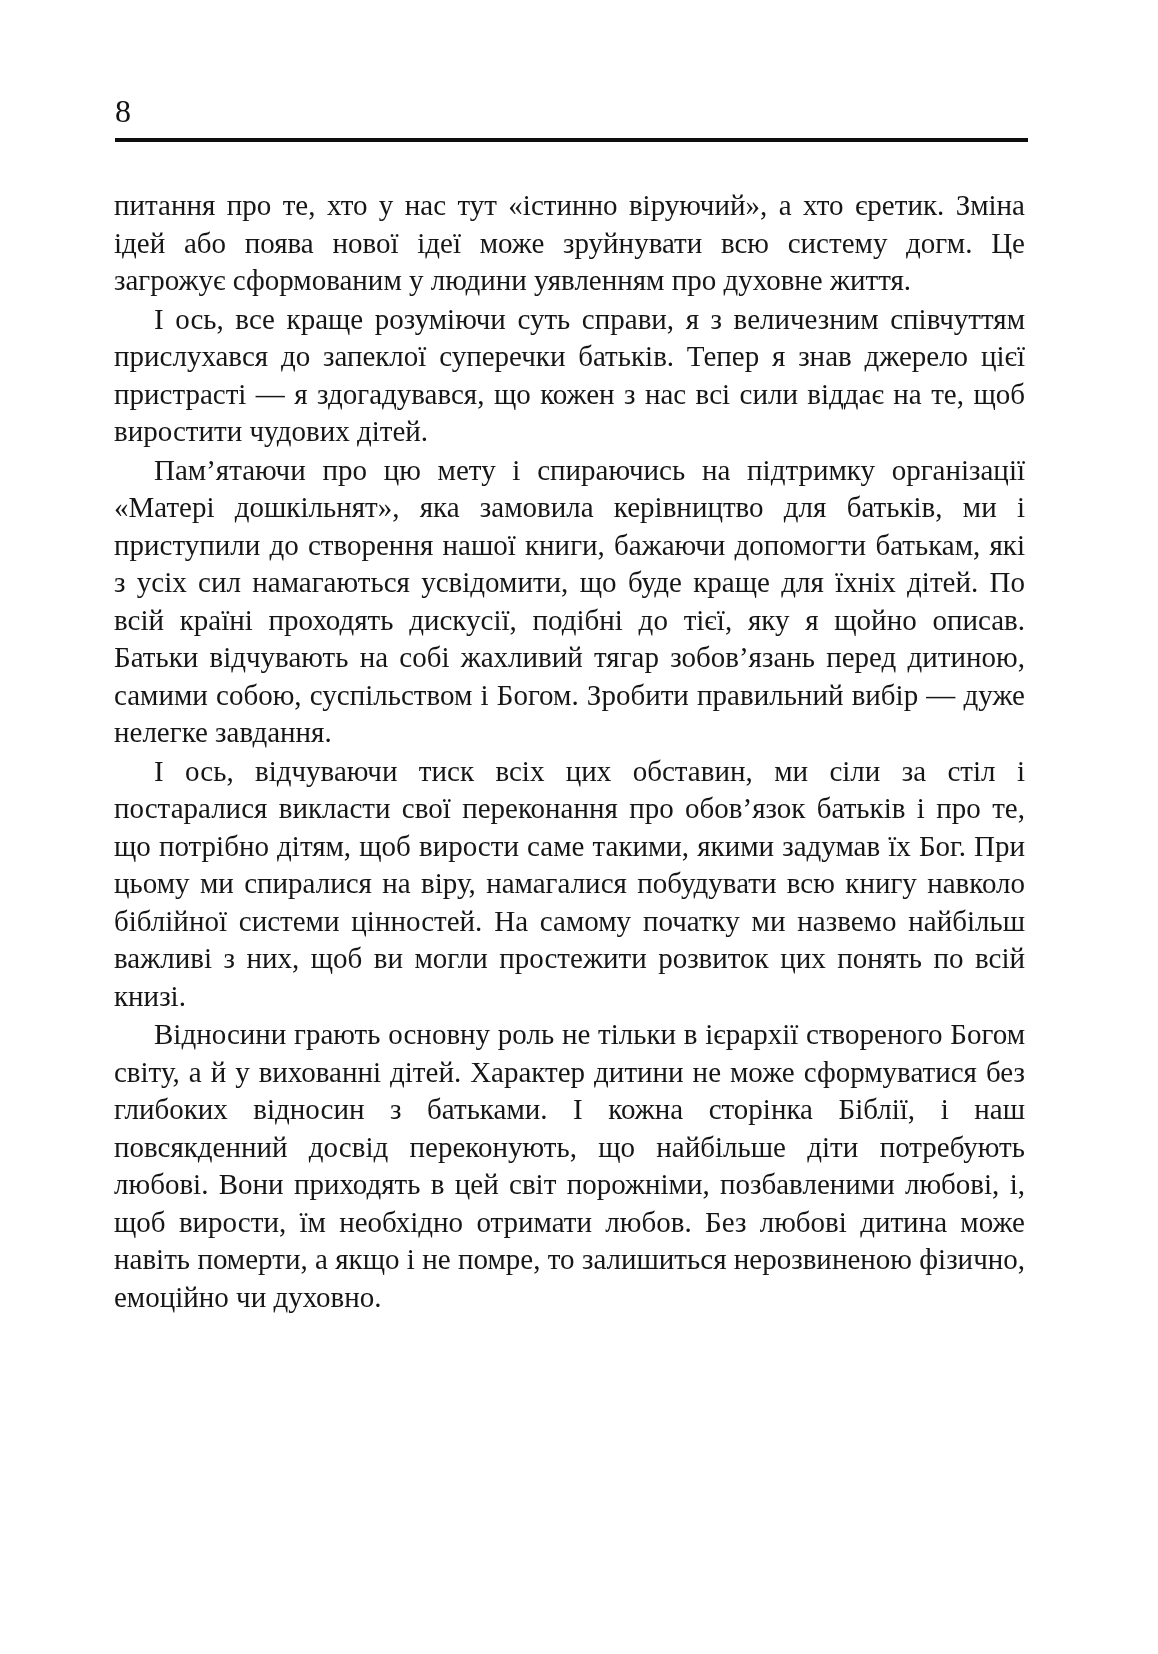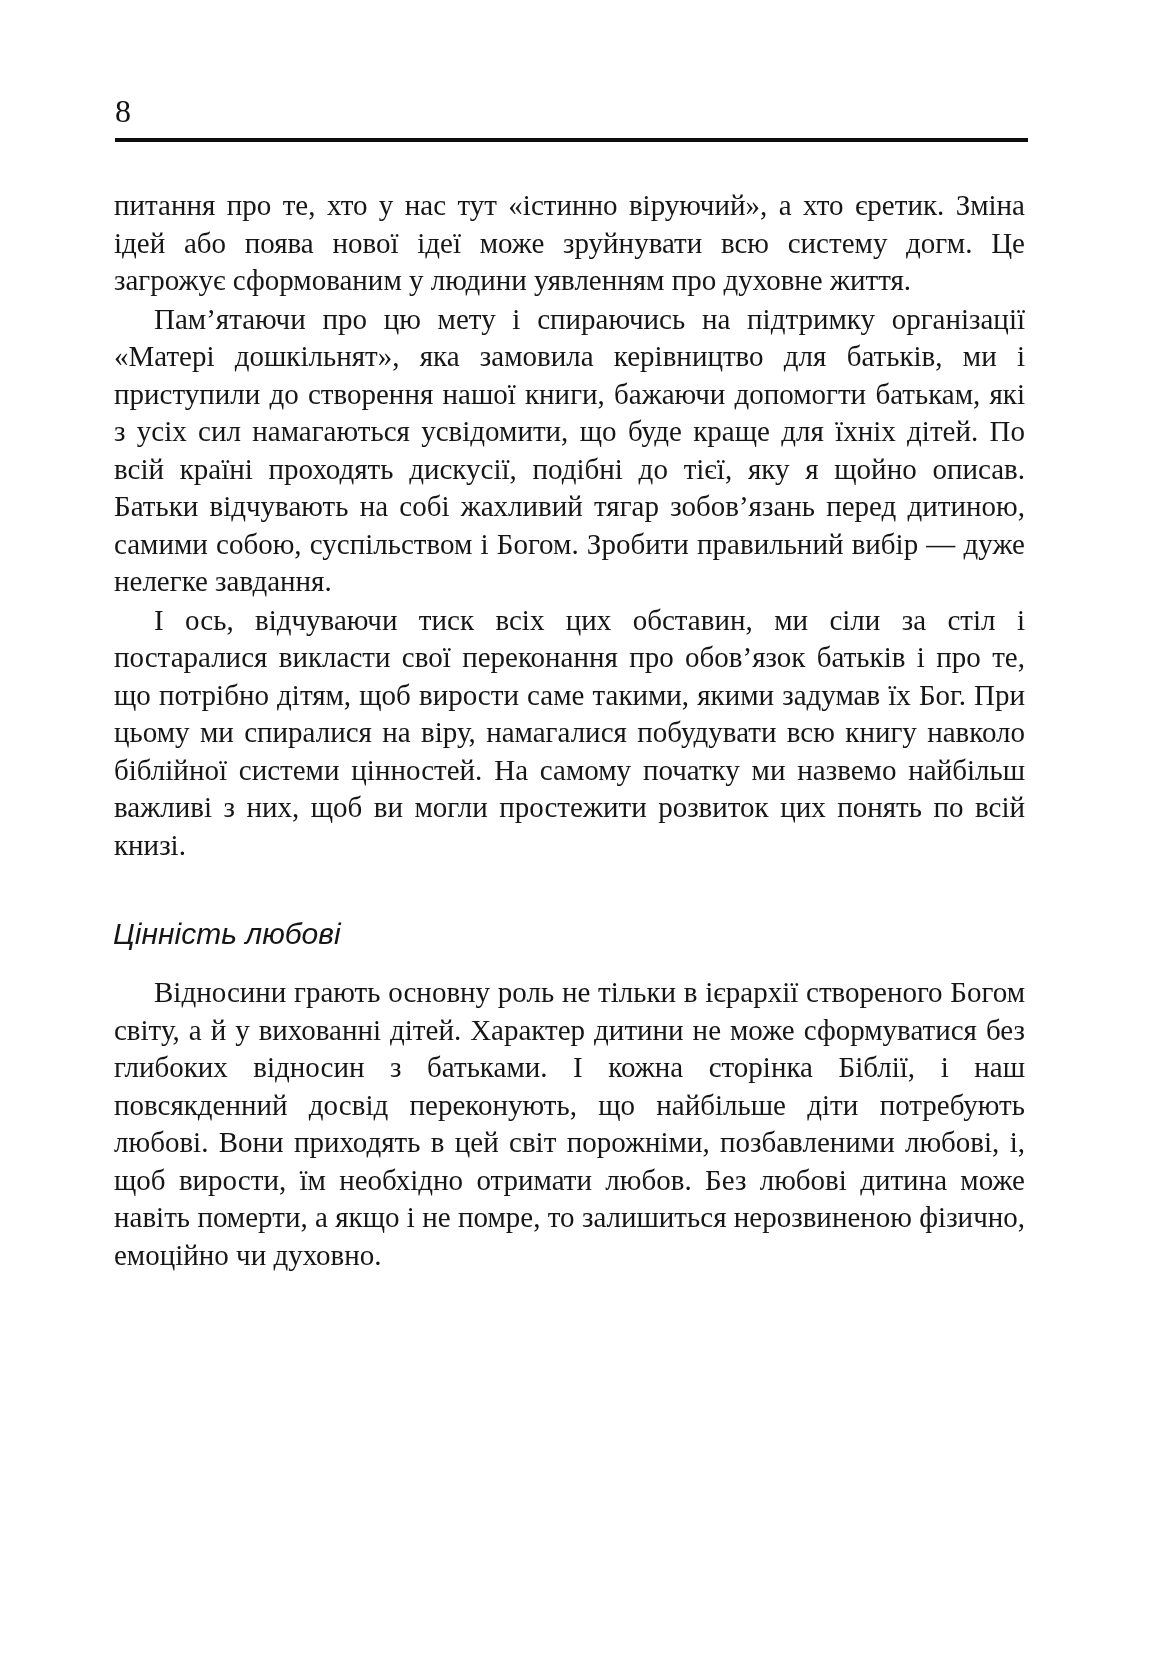--- a/index.html
+++ b/index.html
@@ -72,24 +72,24 @@
 <div class="page">
 
   <div class="page-number">8</div>
 
   <div class="header-rule"></div>
 
   <div class="body-text">
 
     <p class="no-indent">питання про те, хто у нас тут «істинно віруючий», а хто єретик. Зміна ідей або поява нової ідеї може зруйнувати всю систему догм. Це загрожує сформованим у людини уявленням про духовне життя.</p>
 
+    <p>І ось, все краще розуміючи суть справи, я з величезним співчуттям прислухався до запеклої суперечки батьків. Тепер я знав джерело цієї пристрасті — я здогадувався, що кожен з нас всі сили віддає на те, щоб виростити чудових дітей.</p>
 
     <p>Пам’ятаючи про цю мету і спираючись на підтримку організації «Матері дошкільнят», яка замовила керівництво для батьків, ми і приступили до створення нашої книги, бажаючи допомогти батькам, які з усіх сил намагаються усвідомити, що буде краще для їхніх дітей. По всій країні проходять дискусії, подібні до тієї, яку я щойно описав. Батьки відчувають на собі жахливий тягар зобов’язань перед дитиною, самими собою, суспільством і Богом. Зробити правильний вибір — дуже нелегке завдання.</p>
 
     <p>І ось, відчуваючи тиск всіх цих обставин, ми сіли за стіл і постаралися викласти свої переконання про обов’язок батьків і про те, що потрібно дітям, щоб вирости саме такими, якими задумав їх Бог. При цьому ми спиралися на віру, намагалися побудувати всю книгу навколо біблійної системи цінностей. На самому початку ми назвемо найбільш важливі з них, щоб ви могли простежити розвиток цих понять по всій книзі.</p>
 
-    <h2 class="section-heading">Цінність любові</h2>
 
     <p>Відносини грають основну роль не тільки в ієрархії створеного Богом світу, а й у вихованні дітей. Характер дитини не може сформуватися без глибоких відносин з батьками. І кожна сторінка Біблії, і наш повсякденний досвід переконують, що найбільше діти потребують любові. Вони приходять в цей світ порожніми, позбавленими любові, і, щоб вирости, їм необхідно отримати любов. Без любові дитина може навіть померти, а якщо і не помре, то залишиться нерозвиненою фізично, емоційно чи духовно.</p>
 
   </div>
 
 </div>
 
 </body></html>

